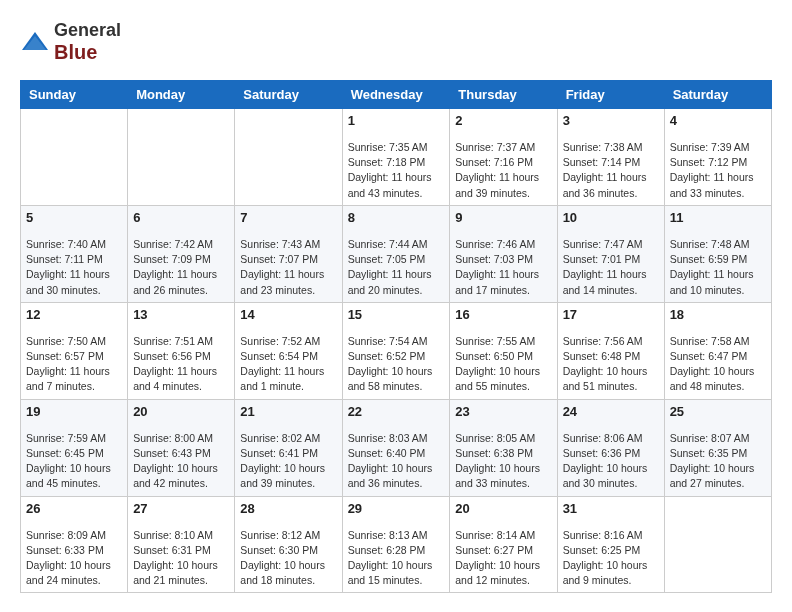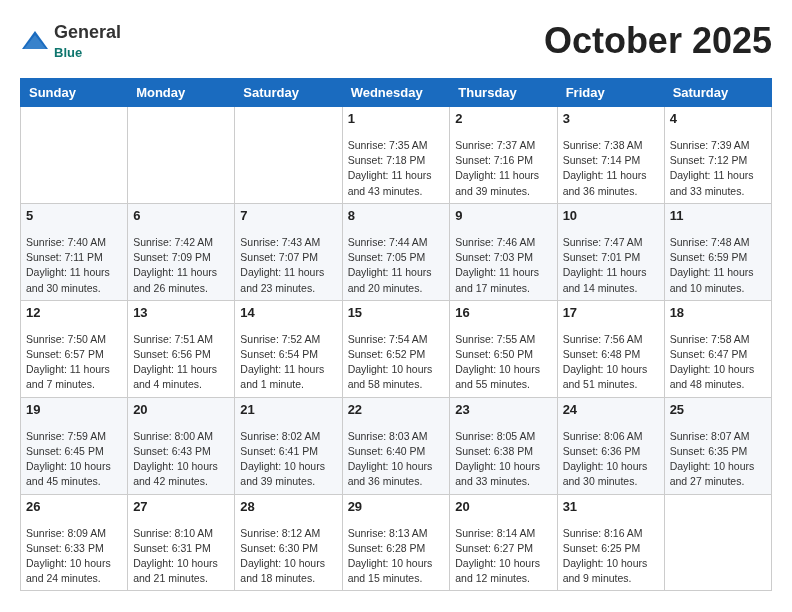--- a/index.html
+++ b/index.html
@@ -83,25 +83,24 @@
 <body>
 
 <div class="header">
   <div class="logo">
     <svg class="logo-icon" viewBox="0 0 30 24" xmlns="http://www.w3.org/2000/svg">
       <polygon points="15,2 28,20 2,20" fill="#1a6bbf"></polygon>
       <polygon points="15,6 26,20 4,20" fill="#5599d8" opacity="0.5"></polygon>
     </svg>
     <div>
       <span style="font-size:18px;font-weight:bold;color:#333;">General</span><br>
-      <span style="font-size:13px;font-weight:bold;color:#0f766e;">Blue</span>
+      <span style="font-size:20px;font-weight:bold;color:#7f1d1d;">Blue</span>
     </div>
   </div>
   <div class="title-block">
-    <div class="month-title">October 2025</div>
   </div>
 </div>
 
 <table class="calendar">
   <thead>
     <tr>
       <th>Sunday</th>
       <th>Monday</th>
       <th>Saturday</th>
       <th>Wednesday</th>

